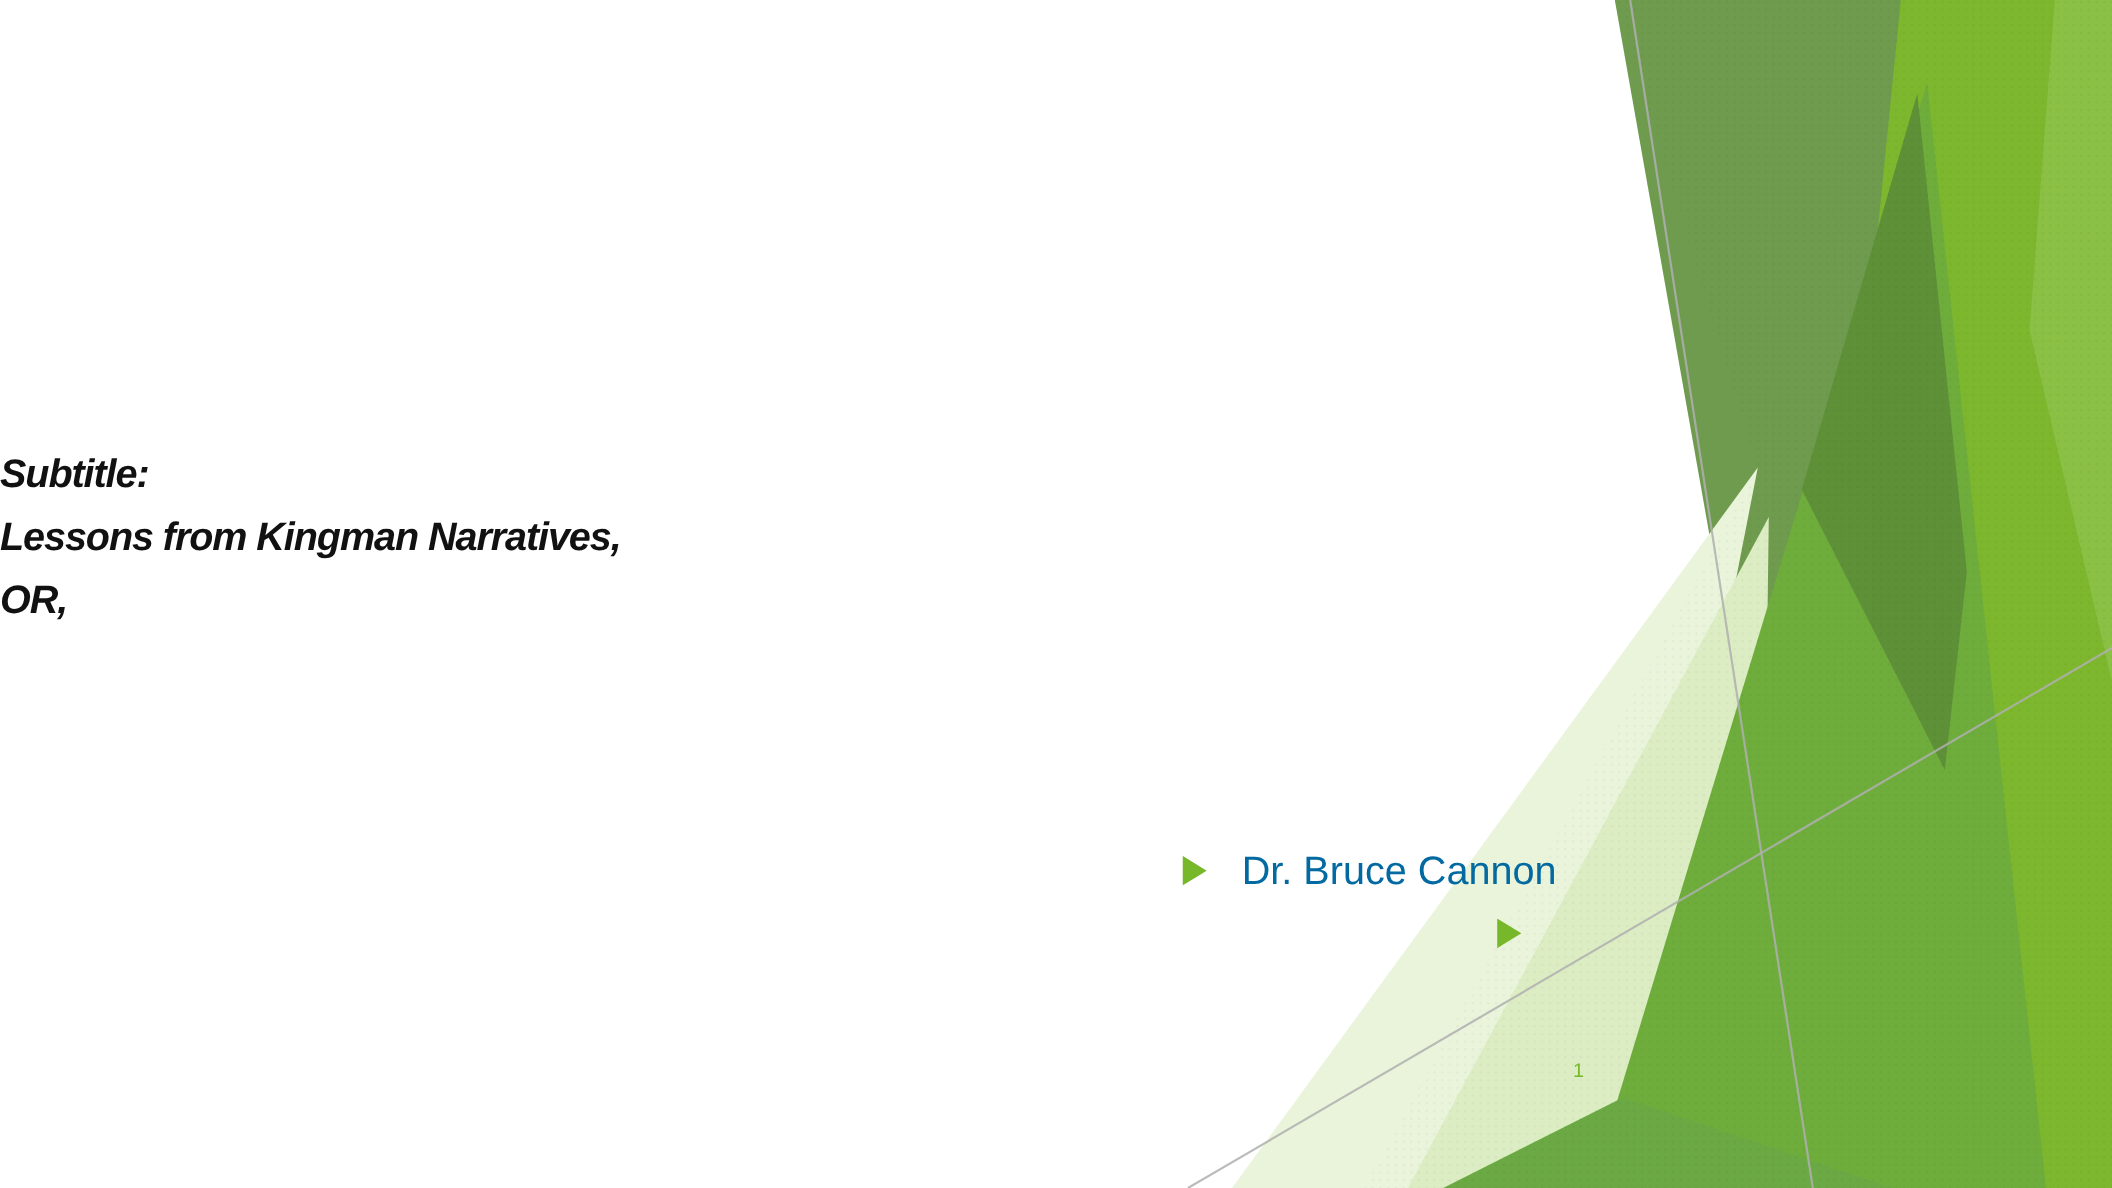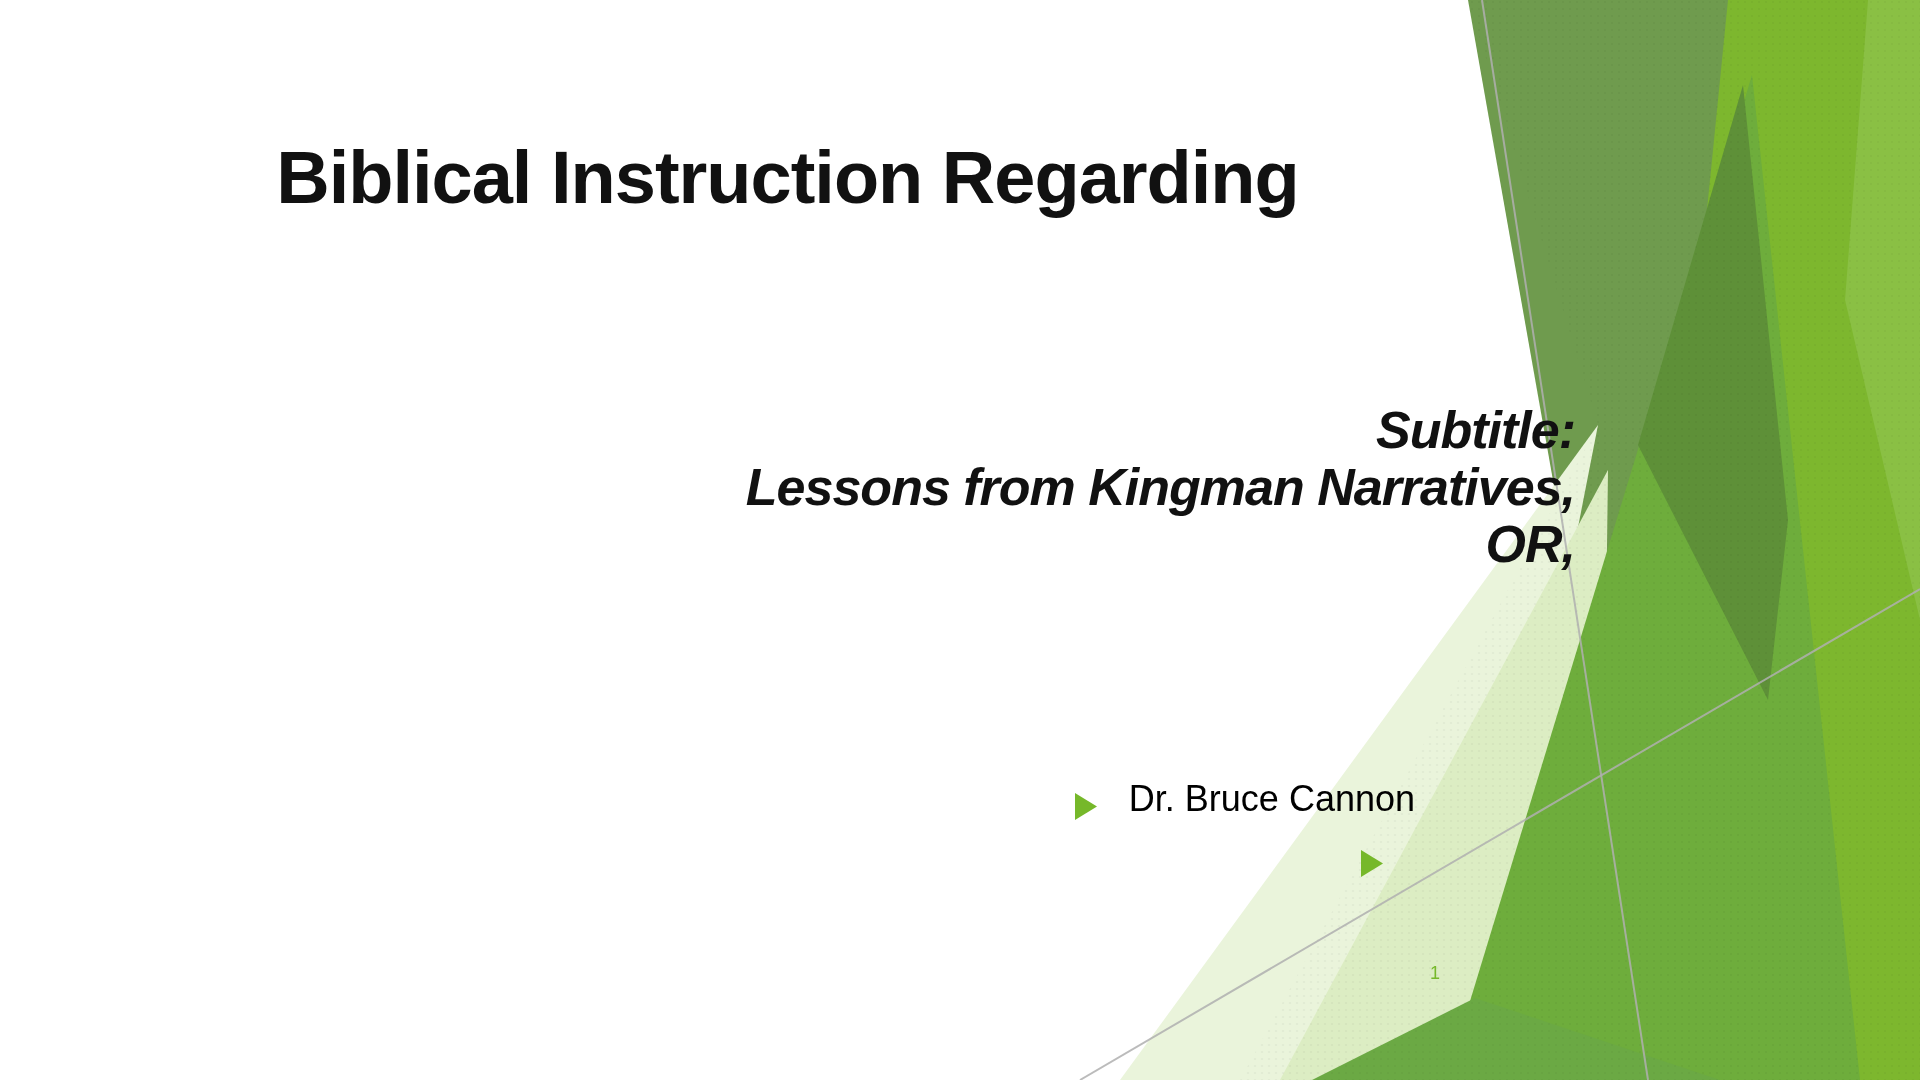--- a/index.html
+++ b/index.html
@@ -30,42 +30,42 @@
     font-weight: bold;
     line-height: 100px;
     color: #111111;
     letter-spacing: -1px;
   }
   .subtitle-block {
     position: absolute;
     left: 0;
     top: 402px;
     width: 1575px;
-    text-align: right;
-    font-size: 52px;
+    text-align: left;
+    font-size: 36px;
     font-weight: bold;
     font-style: italic;
     line-height: 57px;
     color: #111111;
     letter-spacing: -1px;
   }
   .bullets {
     position: absolute;
     top: 763px;
     right: 505px;
     display: flex;
     flex-direction: column;
   }
   .bullet-row {
     display: flex;
-    align-items: flex-end;
+    align-items: center;
     justify-content: flex-end;
     height: 57px;
     font-size: 36px;
-    color: #000000;
+    color: #0369a1;
     white-space: nowrap;
   }
   .bullet-tri {
     width: 22px;
     height: 27px;
     margin-right: 32px;
     flex: 0 0 auto;
   }
   .page-number {
     position: absolute;
@@ -98,21 +98,20 @@
       <polygon points="1475,998 1312,1080 1720,1080" fill="#6ba944"></polygon>
       <polygon points="1468,0 1920,0 1920,1080 1240,1080 1598,425" fill="url(#dots)" opacity="0.55"></polygon>
       <line x1="1482" y1="0" x2="1648" y2="1080" stroke-width="2" opacity="0.85" stroke="#b0b0b0"></line>
       <line x1="1080" y1="1080" x2="1920" y2="589" stroke-width="2" opacity="0.85" stroke="#b0b0b0"></line>
     </g>
   </svg>
 
   <div class="content">
 
     <div class="title-block">
-      <div>Biblical Instruction Regarding</div>
     </div>
 
     <div class="subtitle-block">
       <div>Subtitle:</div>
       <div>Lessons from Kingman Narratives,</div>
       <div>OR,</div>
     </div>
 
     <div class="bullets">
 

